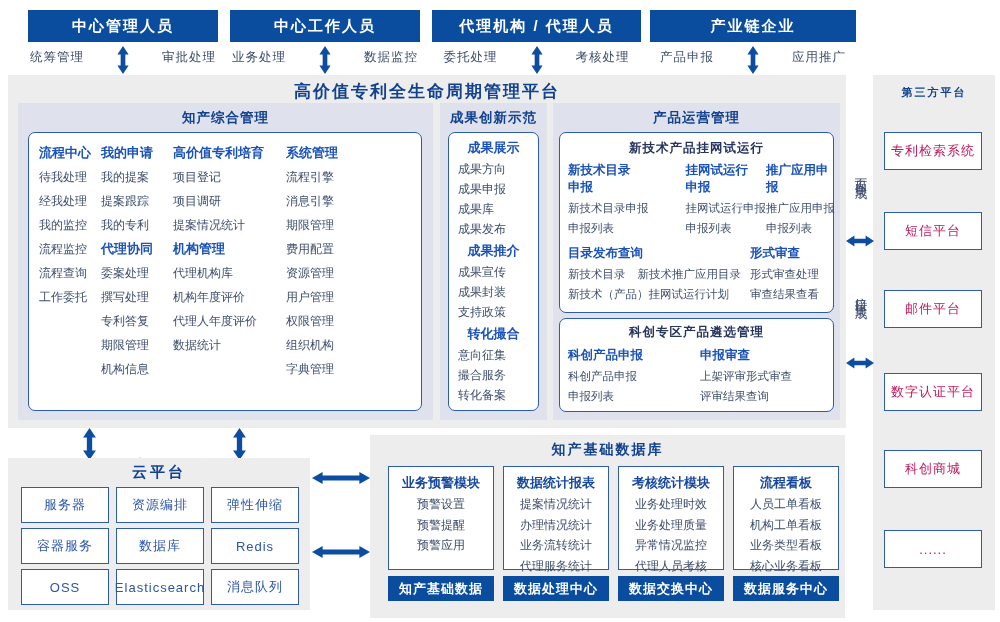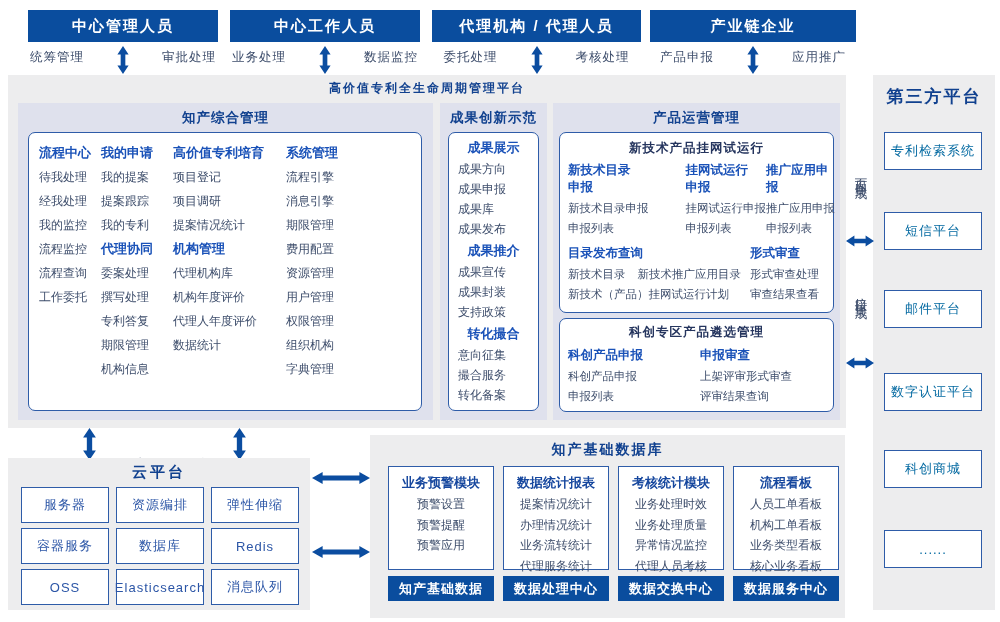--- a/index.html
+++ b/index.html
@@ -10,21 +10,21 @@
 
   
   .actor{position:absolute;top:10px;}
   .abox{height:32px;background:#0a4d9e;color:#fff;font-weight:bold;font-size:15px;
         display:flex;align-items:center;justify-content:center;letter-spacing:2px;}
   .alabels{position:relative;margin-top:4px;display:flex;align-items:flex-start;justify-content:center;gap:32px;}
   .lab{font-size:12.5px;color:#3d4d6b;padding-top:3px;letter-spacing:1px;}
 
   
   .mpanel{position:absolute;left:8px;top:75px;width:838px;height:353px;background:#ededee;}
-  .mtitle{text-align:center;padding-top:5px;font-size:12px;font-weight:bold;color:#11418f;letter-spacing:2px;}
+  .mtitle{text-align:center;padding-top:5px;font-size:17px;font-weight:bold;color:#11418f;letter-spacing:2px;}
 
   .sub{position:absolute;background:#dfe1ed;}
   .stitle{text-align:center;font-size:13.5px;font-weight:bold;color:#11418f;padding-top:6px;letter-spacing:1px;}
   .inner{position:absolute;background:#fff;border:1.5px solid #2e5ca8;border-radius:7px;box-sizing:border-box;}
 
   
   .zcols{display:flex;padding:8px 0 0 10px;}
   .mcol{flex:0 0 auto;}
   .sech{font-size:13px;font-weight:bold;color:#1a52b8;line-height:24px;white-space:nowrap;}
   .it{font-size:12px;color:#3d4d6b;line-height:24px;white-space:nowrap;}
@@ -44,24 +44,24 @@
   .prow2{display:flex;padding:4px 0 0 8px;}
   .cat{width:182px;}
   .cath{font-size:12.5px;font-weight:bold;color:#1a52b8;line-height:22px;}
   .catline{font-size:11.5px;color:#3d4d6b;line-height:20px;white-space:nowrap;}
   .catline .sp{margin-right:12px;}
   .b2cols{display:flex;padding:3px 0 0 8px;}
   .b2c1{width:132px;}.b2c2{flex:1;}
 
   
   .sidebar{position:absolute;left:873px;top:75px;width:122px;height:535px;background:#ededee;}
-  .sbtitle{text-align:center;padding-top:10px;font-size:17px;font-weight:bold;color:#11418f;letter-spacing:2px;}
+  .sbtitle{text-align:center;padding-top:10px;font-size:11px;font-weight:bold;color:#11418f;letter-spacing:2px;}
   .sbox{position:absolute;left:11px;width:98px;height:38px;background:#fff;border:1.5px solid #2e5ca8;
         box-sizing:border-box;display:flex;align-items:center;justify-content:center;
-        font-size:13px;color:#0369a1;letter-spacing:1px;}
+        font-size:13px;color:#be185d;letter-spacing:1px;}
 
   .vtext{position:absolute;writing-mode:vertical-rl;text-orientation:upright;font-size:12.5px;
          color:#3d4d6b;letter-spacing:3px;}
 
   
   .cluster{position:absolute;left:110px;top:456px;font-size:12.5px;color:#3d4d6b;letter-spacing:1px;}
 
   
   .cloud{position:absolute;left:8px;top:458px;width:302px;height:152px;background:#ededee;}
   .ctitle{text-align:center;padding-top:5px;font-size:15px;font-weight:bold;color:#11418f;letter-spacing:3px;}

